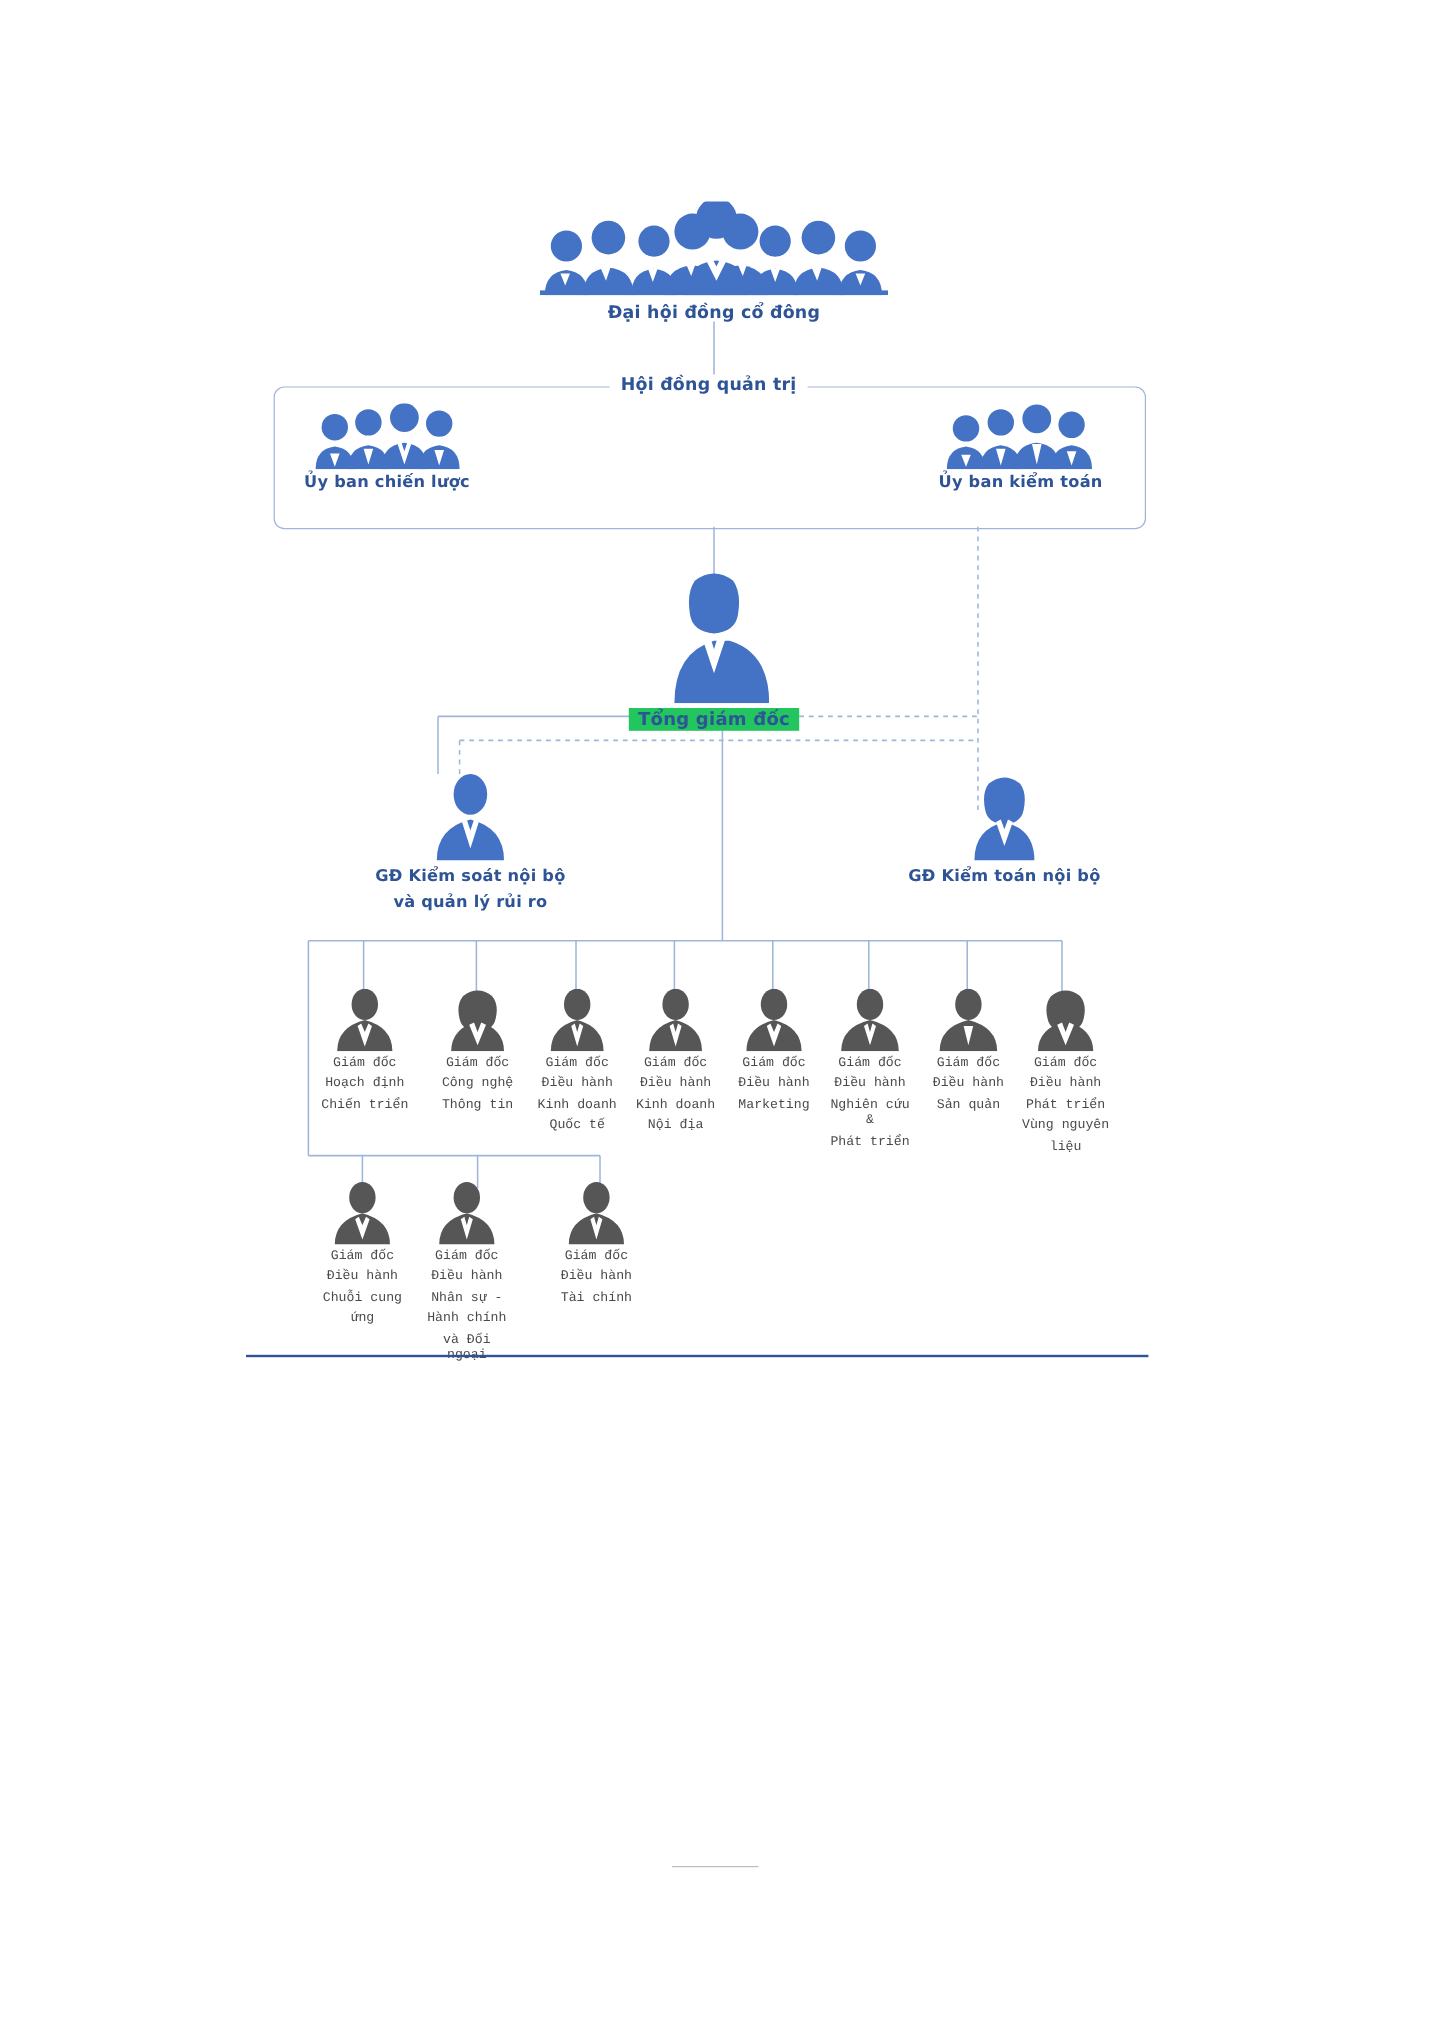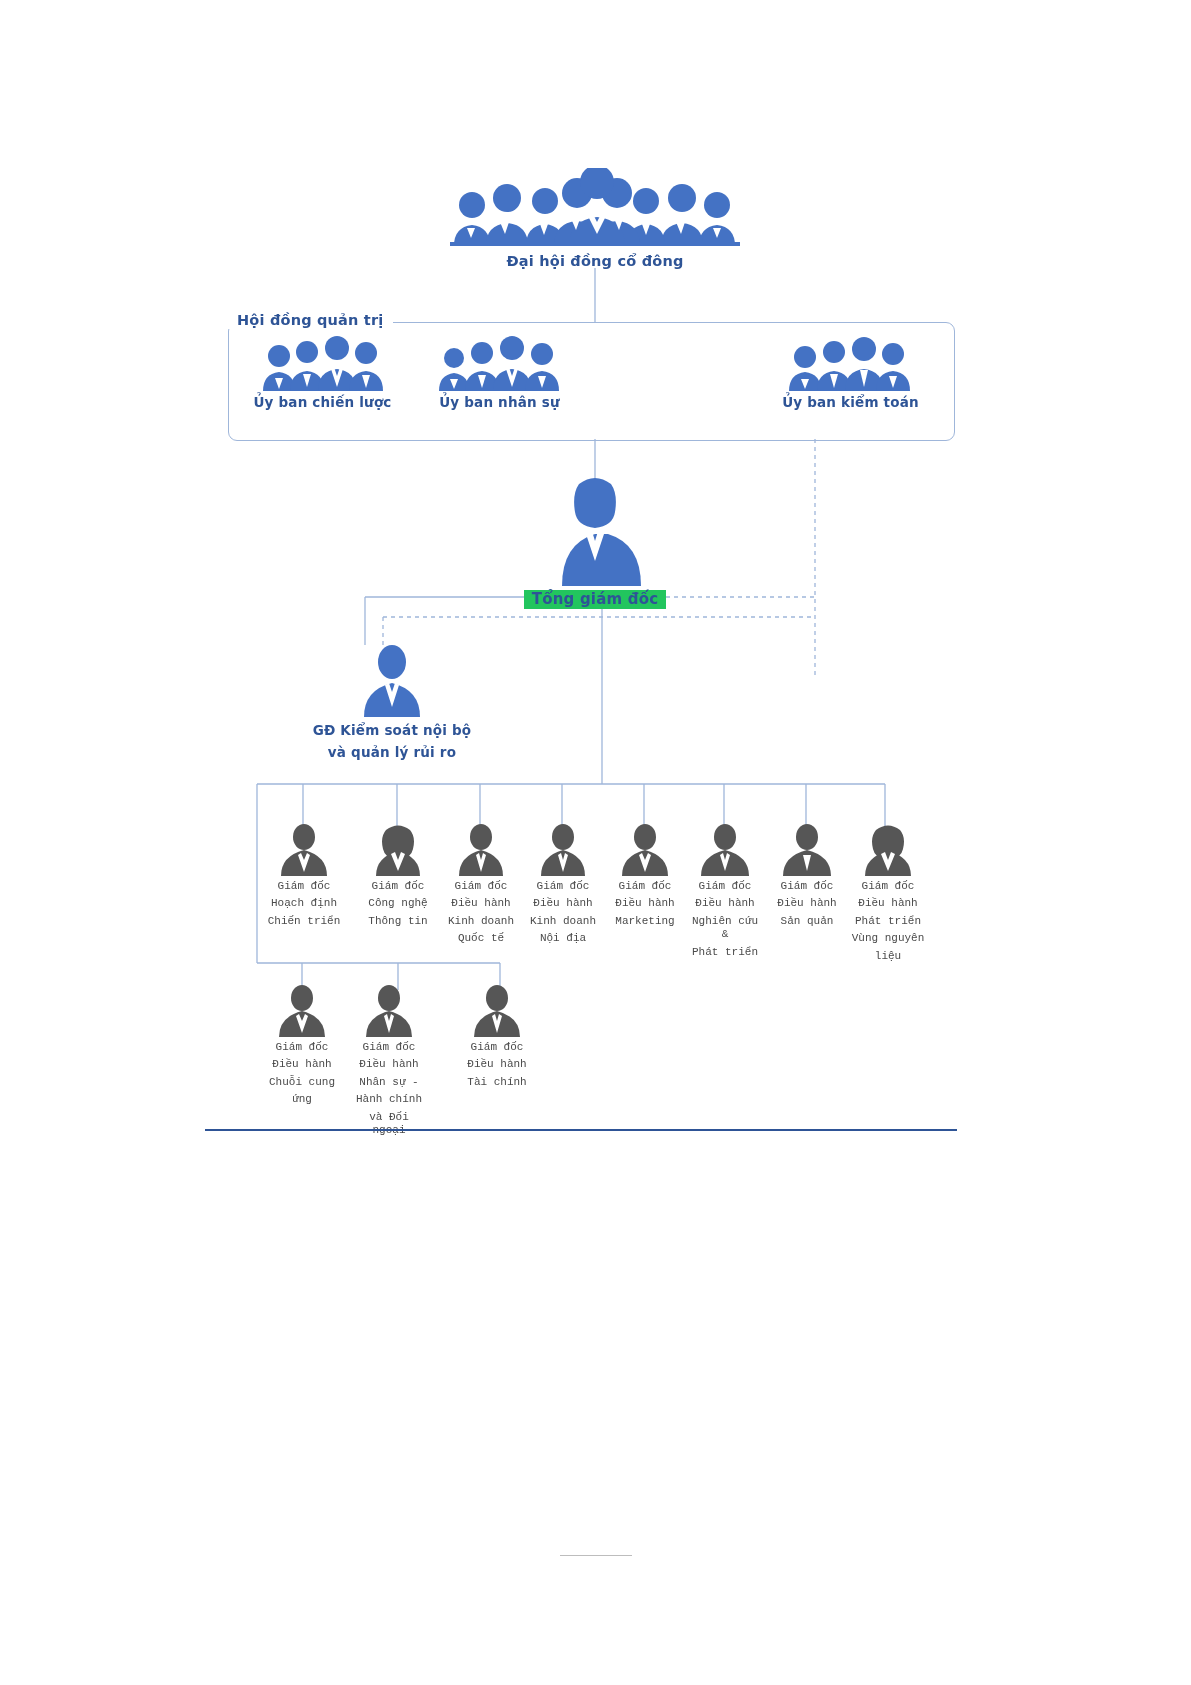--- a/index.html
+++ b/index.html
@@ -76,21 +76,21 @@
     z-index: 1;
     background: transparent;
   }
   #board-title-wrap {
     position: absolute;
     left: 228px;
     top: 310px;
     width: 725px;
     height: 24px;
     z-index: 3;
-    text-align: left;
+    text-align: center;
   }
   #board-title-wrap .lbl {
     display: inline-block;
     background: #ffffff;
     padding: 0 9px;
     font-size: 14.5px;
   }
 
   .committee { width: 175px; top: 336px; }
   .committee .lbl { font-size: 13.5px; margin-top: 3px; }
@@ -258,39 +258,20 @@
           <path d="M90 55 q0-18 17-20 q17 2 17 20 z"></path>
         <path d="M72 33 l6 18 l6 -18 l-3 -2 l-3 9 l-3 -9 z" fill="#ffffff"></path>
         <path d="M44 38 l4 13 l4 -13 z" fill="#ffffff"></path>
         <path d="M16 42 l4 11 l4 -11 z" fill="#ffffff"></path>
         <path d="M103 39 l4 13 l4 -13 z" fill="#ffffff"></path>
       </g>
     </svg>
     <span class="lbl">Ủy ban chiến lược</span>
   </div>
 
-  <div class="node committee" id="n-com-1">
-    <svg class="figure" width="128" height="55" viewBox="0 0 128 55">
-      <g fill="#4472c4">
-        <circle cx="18" cy="22" r="10"></circle>
-          <path d="M3 55 q0-16 15-18 q15 2 15 18 z"></path>
-        <circle cx="46" cy="17" r="11"></circle>
-          <path d="M29 55 q0-18 17-20 q17 2 17 20 z"></path>
-        <circle cx="76" cy="12" r="12"></circle>
-          <path d="M57 55 q0-20 19-22 q19 2 19 22 z"></path>
-        <circle cx="106" cy="18" r="11"></circle>
-          <path d="M89 55 q0-18 17-20 q17 2 17 20 z"></path>
-        <path d="M70 33 l6 18 l6 -18 l-3 -2 l-3 9 l-3 -9 z" fill="#ffffff"></path>
-        <path d="M42 39 l4 13 l4 -13 z" fill="#ffffff"></path>
-        <path d="M14 43 l4 10 l4 -10 z" fill="#ffffff"></path>
-        <path d="M102 40 l4 12 l4 -12 z" fill="#ffffff"></path>
-      </g>
-    </svg>
-    <span class="lbl">Ủy ban nhân sự</span>
-  </div>
 
 
   <div class="node committee" id="n-com-3">
     <svg class="figure" width="128" height="55" viewBox="0 0 128 55">
       <g fill="#4472c4">
         <circle cx="18" cy="21" r="11"></circle>
           <path d="M2 55 q0-17 16-19 q16 2 16 19 z"></path>
         <circle cx="47" cy="16" r="11"></circle>
           <path d="M30 55 q0-18 17-20 q17 2 17 20 z"></path>
         <circle cx="77" cy="13" r="12"></circle>
@@ -322,20 +303,30 @@
       <g fill="#4472c4">
         <ellipse cx="31" cy="17" rx="14" ry="17"></ellipse>
         <path d="M3 72 q0-27 28-34 q28 7 28 34 z"></path>
       </g>
       <path d="M24 40 l7 22 l7 -22 l-4 -2 l-3 9 l-3 -9 z" fill="#ffffff"></path>
     </svg>
     <span class="lbl">GĐ Kiểm soát nội bộ</span>
     <span class="lbl">và quản lý rủi ro</span>
   </div>
 
+  <div class="node bluedir" id="n-dir-audit">
+    <svg class="figure" width="58" height="72" viewBox="0 0 58 72">
+      <g fill="#4472c4">
+        <path d="M16 8 q13-10 26 0 q6 8 3 22 q-2 11 -16 12 q-14 -1 -16 -12 q-3 -14 3 -22 z"></path>
+        <path d="M4 72 q0-26 25-32 q25 6 25 32 z"></path>
+      </g>
+      <path d="M22 40 l7 20 l7 -20 l-4 -2 l-3 8 l-3 -8 z" fill="#ffffff"></path>
+    </svg>
+    <span class="lbl">GĐ Kiểm toán nội bộ</span>
+  </div>
 
   <div class="node gray-exec row1" id="n-g-0">
     <svg class="figure" width="52" height="52" viewBox="0 0 52 52">
       <g fill="#565656">
           <ellipse cx="26" cy="13" rx="11" ry="13"></ellipse>
           <path d="M3 52 q0-20 23-26 q23 6 23 26 z"></path>
         </g>
       <path d="M20 31 l6 17 l6 -17 l-3 -2 l-3 7 l-3 -7 z" fill="#ffffff"></path>
     </svg>
     <span class="lbl-gray">Giám đốc</span>

